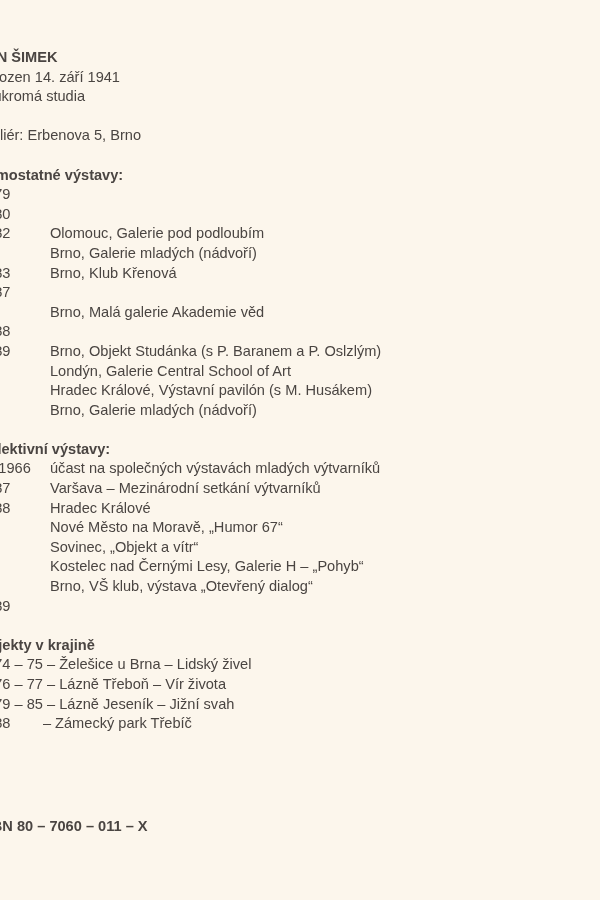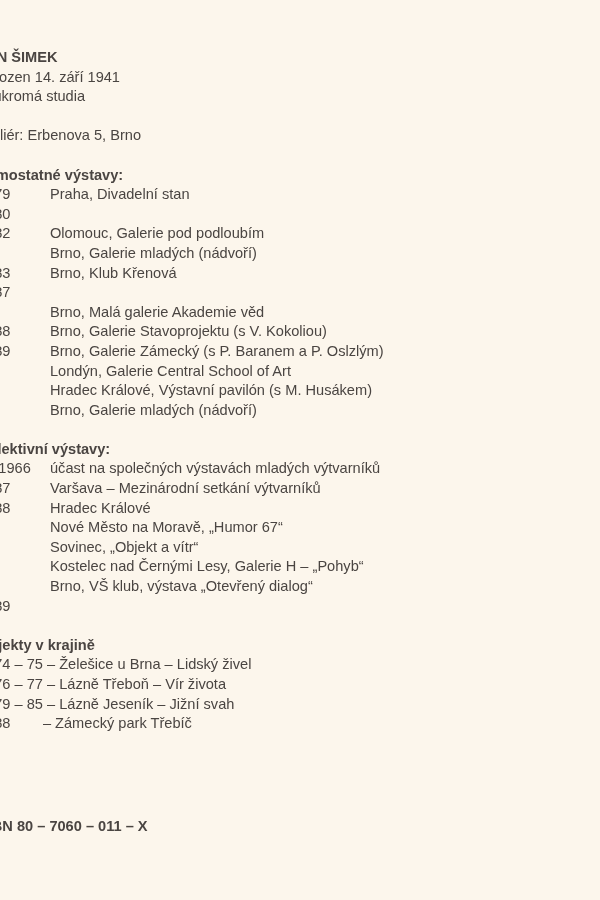--- a/index.html
+++ b/index.html
@@ -53,21 +53,20 @@
   <div class="line">narozen 14. září 1941</div>
   <div class="line">soukromá studia</div>
   <div class="gap"></div>
   <div class="line">Ateliér: Erbenova 5, Brno</div>
   <div class="gap"></div>
 
   <div class="section">
     <div class="line bold">Samostatné výstavy:</div>
     <div class="row">
         <span class="yr">1979</span>
-        <span>Praha, Divadelní stan</span>
       </div>
     <div class="row">
         <span class="yr">1980</span>
       </div>
     <div class="row">
         <span class="yr">1982</span>
         <span>Olomouc, Galerie pod podloubím</span>
       </div>
     <div class="row">
         <span class="yr"></span>
@@ -79,25 +78,24 @@
       </div>
     <div class="row">
         <span class="yr">1987</span>
       </div>
     <div class="row">
         <span class="yr"></span>
         <span>Brno, Malá galerie Akademie věd</span>
       </div>
     <div class="row">
         <span class="yr">1988</span>
-        <span>Brno, Galerie Stavoprojektu (s V. Kokoliou)</span>
       </div>
     <div class="row">
         <span class="yr">1989</span>
-        <span>Brno, Galerie Zámecký (s P. Baranem a P. Oslzlým)</span>
+        <span>Brno, Objekt Studánka (s P. Baranem a P. Oslzlým)</span>
       </div>
     <div class="row">
         <span class="yr"></span>
         <span>Londýn, Galerie Central School of Art</span>
       </div>
     <div class="row">
         <span class="yr"></span>
         <span>Hradec Králové, Výstavní pavilón (s M. Husákem)</span>
       </div>
     <div class="row">

